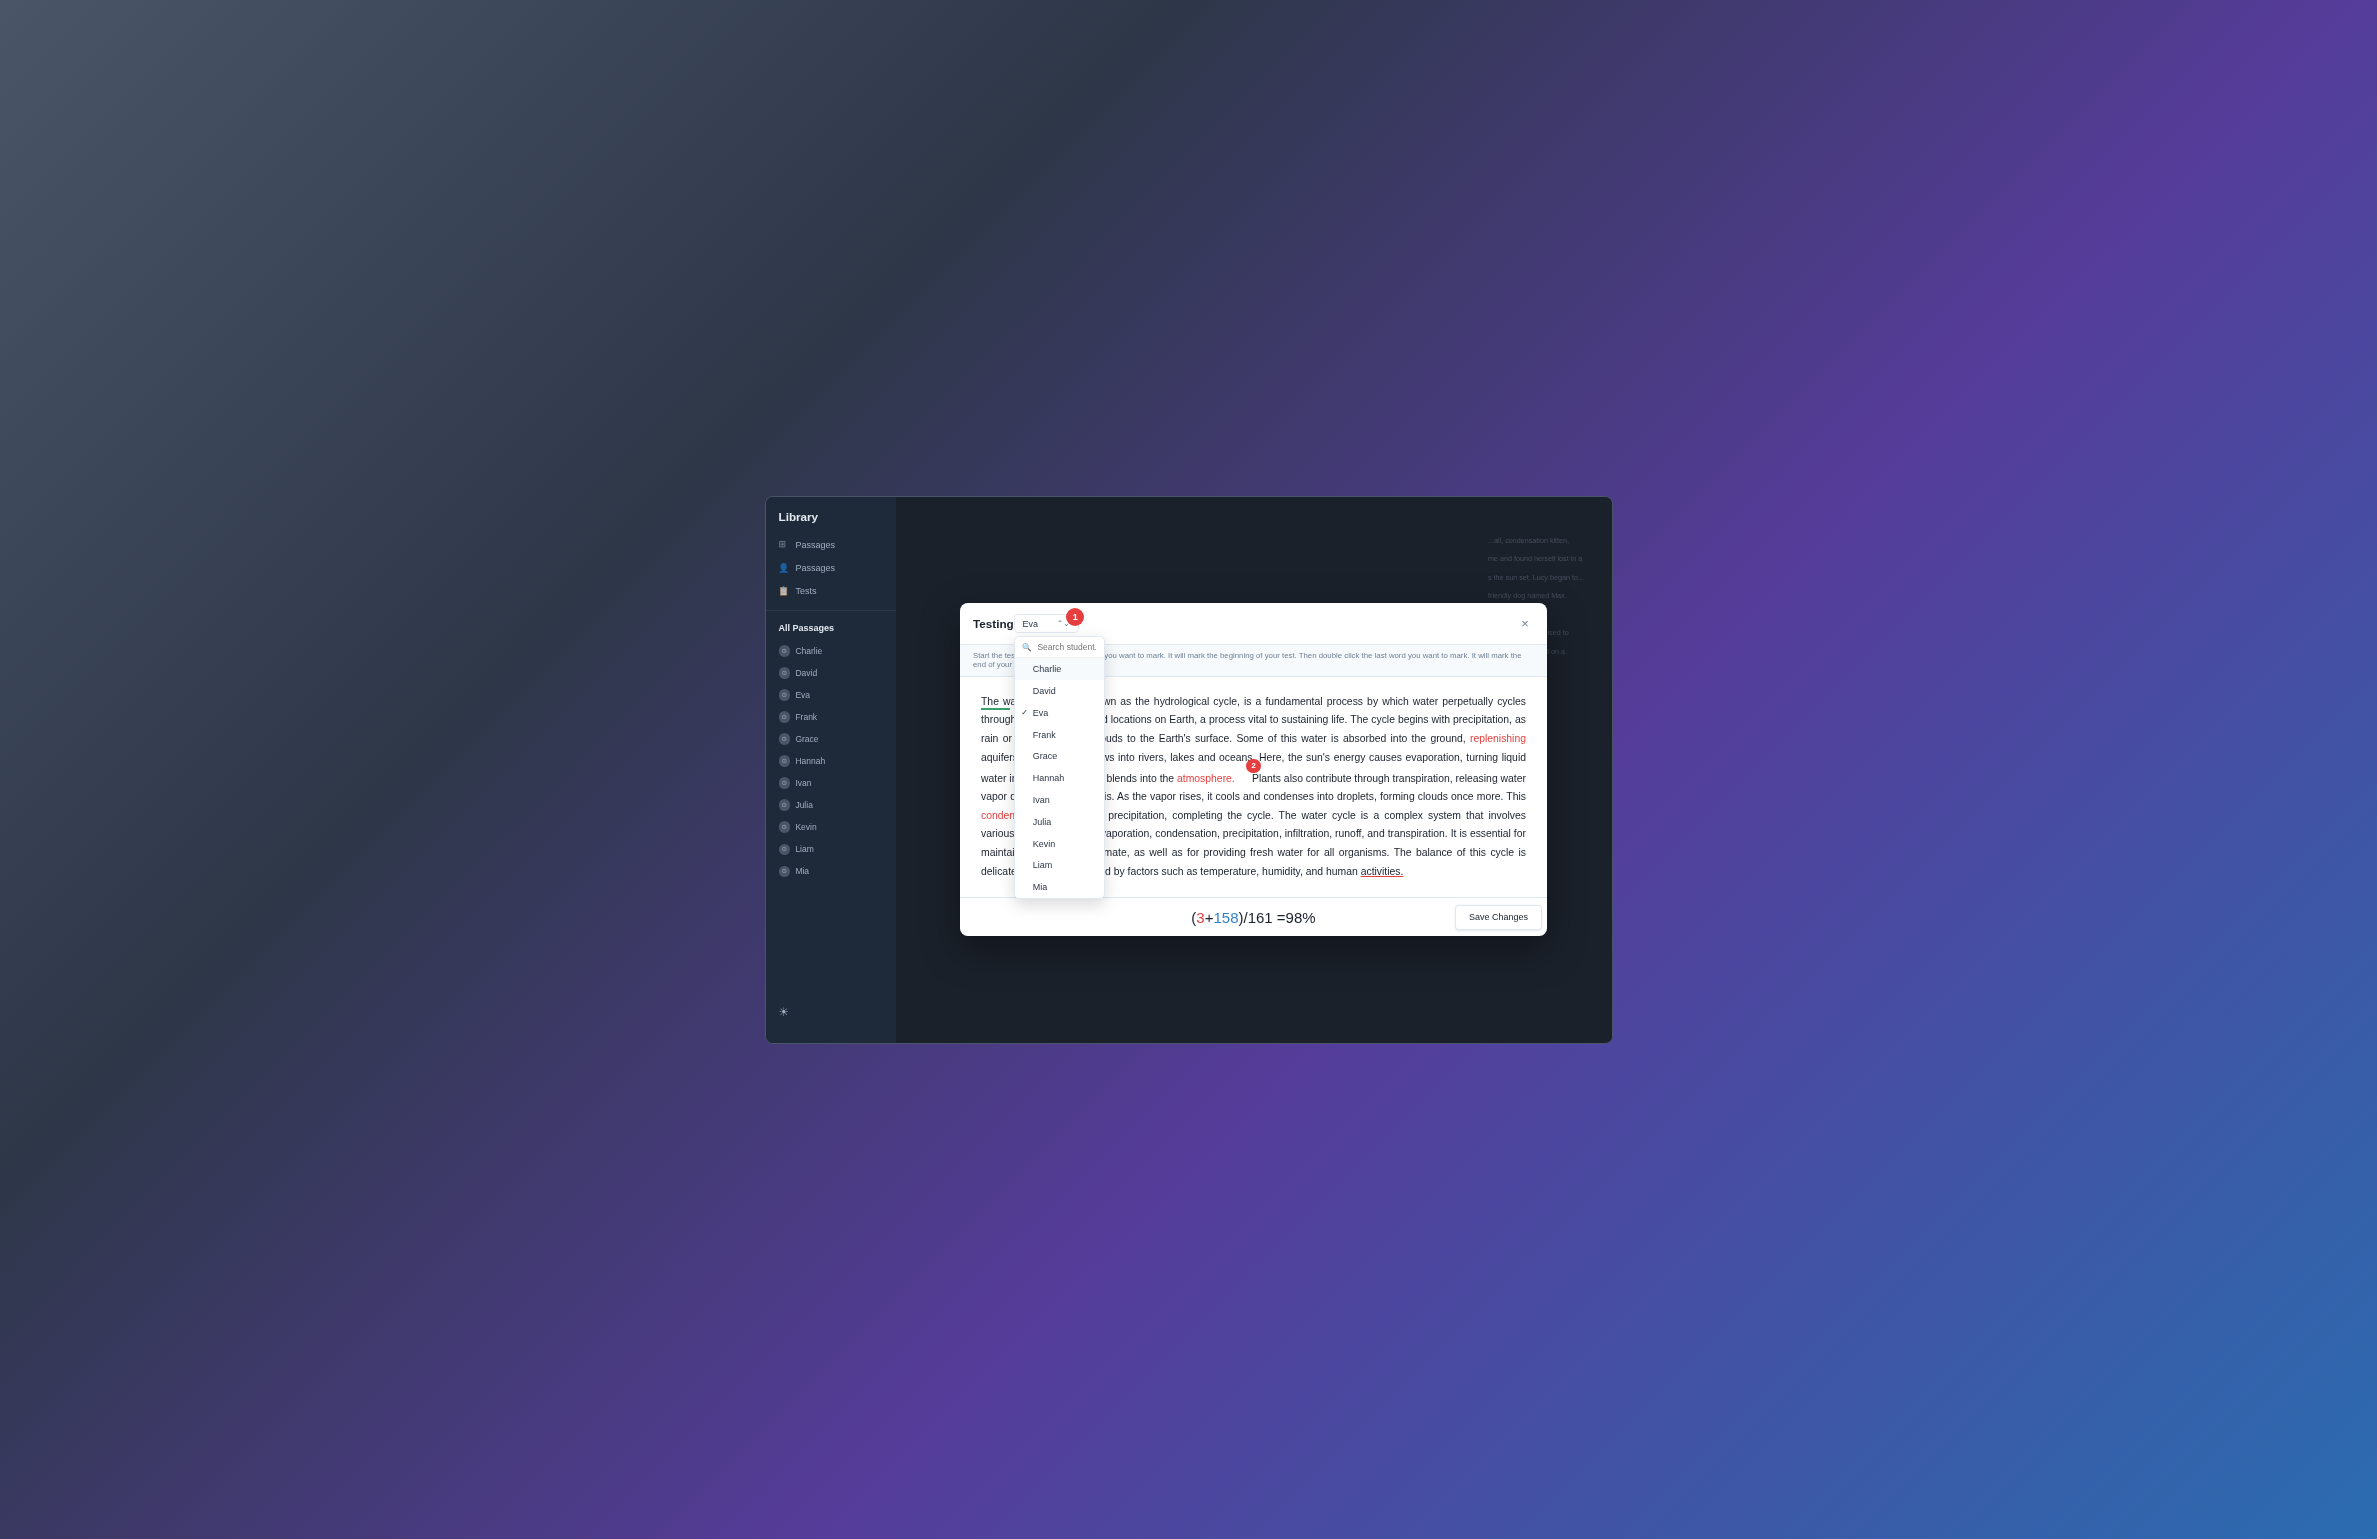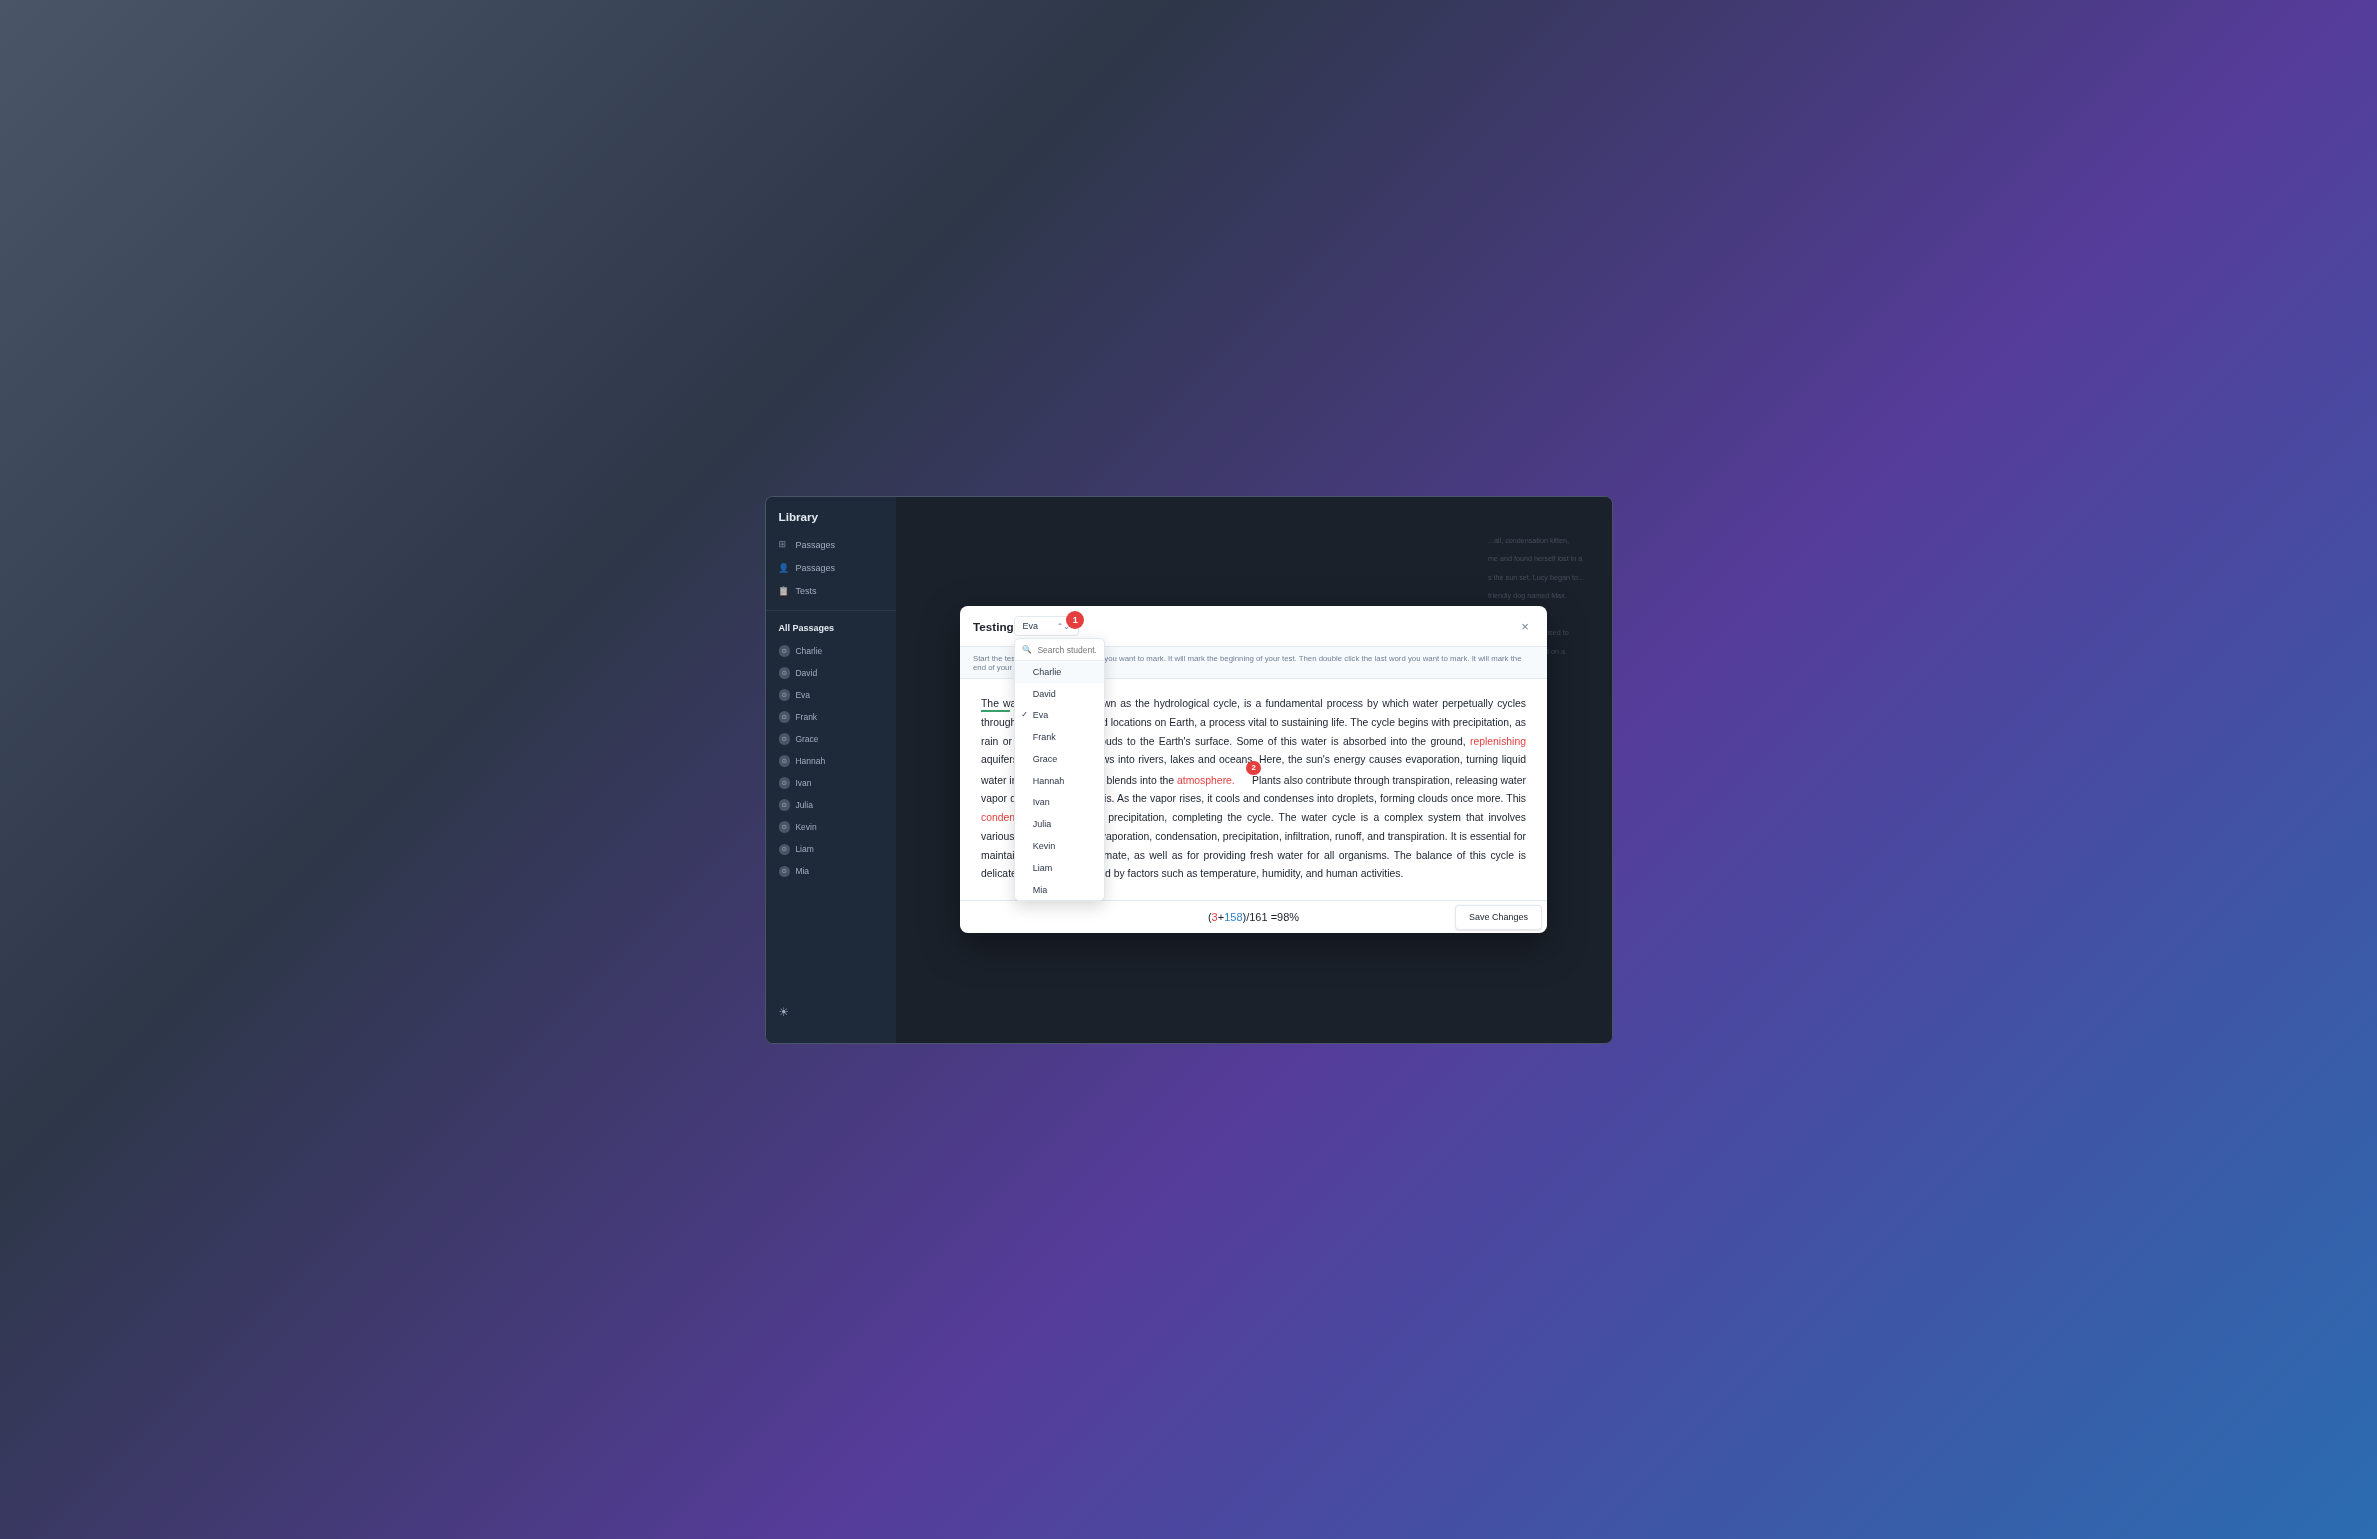--- a/index.html
+++ b/index.html
@@ -209,33 +209,34 @@
       font-size: 10.4px;
       line-height: 1.8;
       color: #1a202c;
       text-align: justify;
     }
     .word-highlight-red {
       color: #e53e3e;
       font-weight: 500;
     }
     .word-underline {
+      text-decoration: underline;
       text-decoration-color: #e53e3e;
       text-decoration-thickness: 1.3px;
     }
     .modal-footer {
       display: flex;
       align-items: center;
       justify-content: center;
       padding: 10.4px 15.7px;
       border-top: 0.7px solid #e2e8f0;
       position: relative;
     }
     .score-display {
-      font-size: 11px;
+      font-size: 15px;
       font-weight: 500;
       color: #1a202c;
     }
     .score-red { color: #e53e3e; }
     .score-blue { color: #3182ce; }
     .save-btn {
       position: absolute;
       right: 5px;
       background: #fff;
       border: 0.7px solid #e2e8f0;

